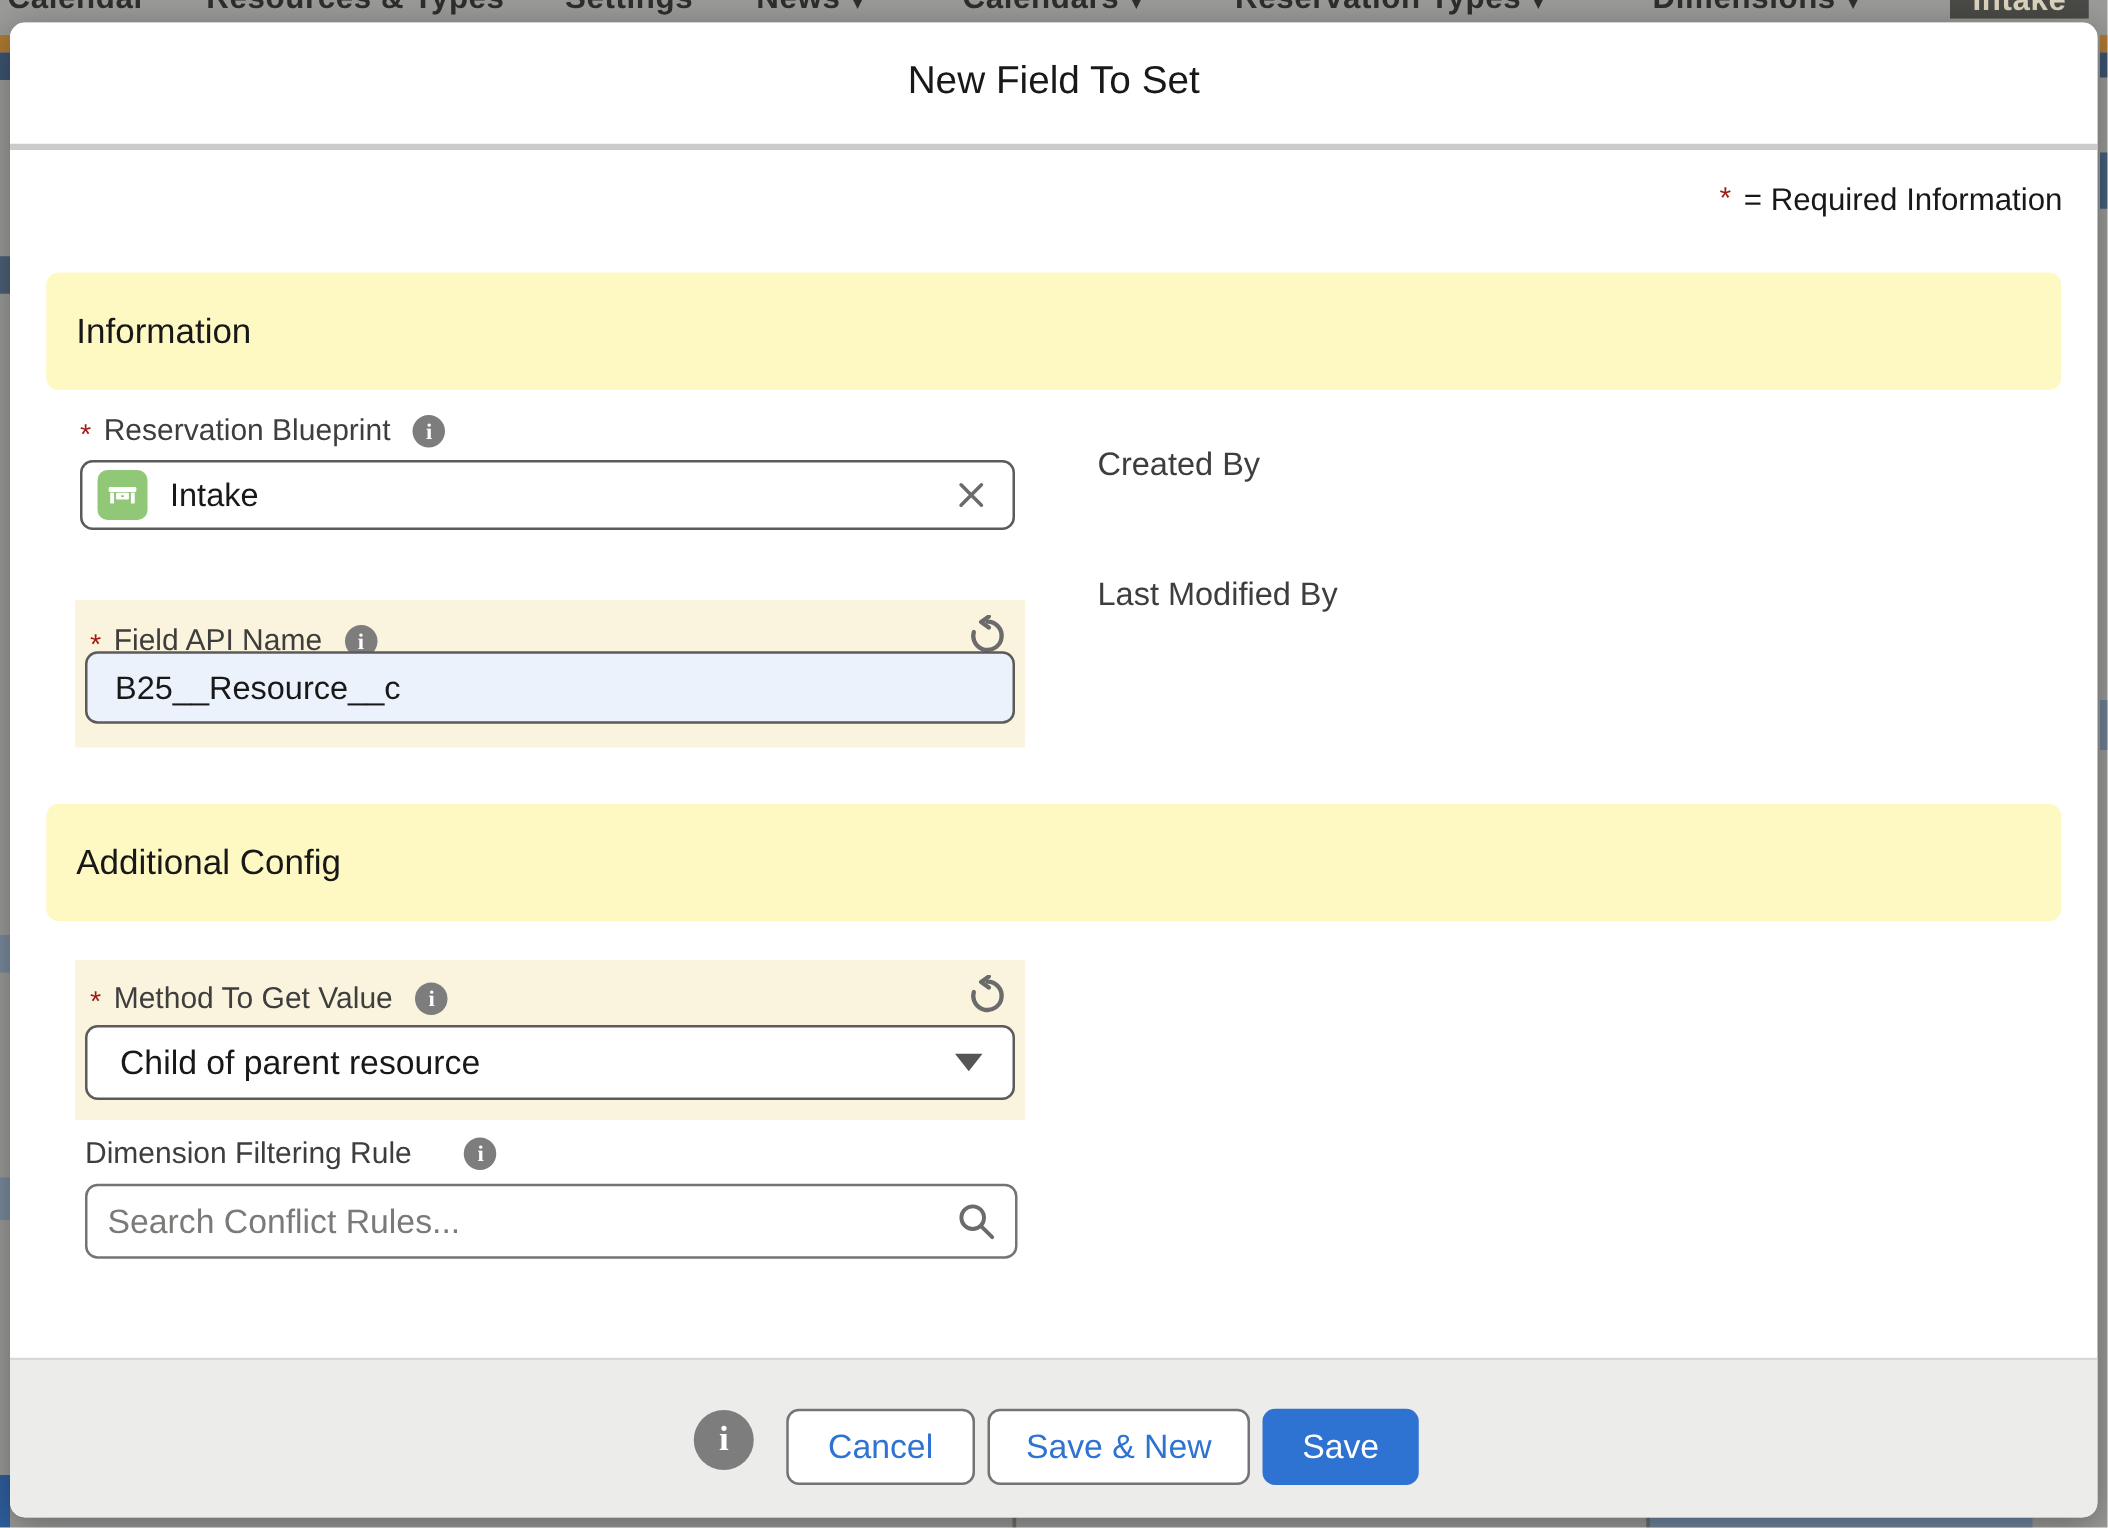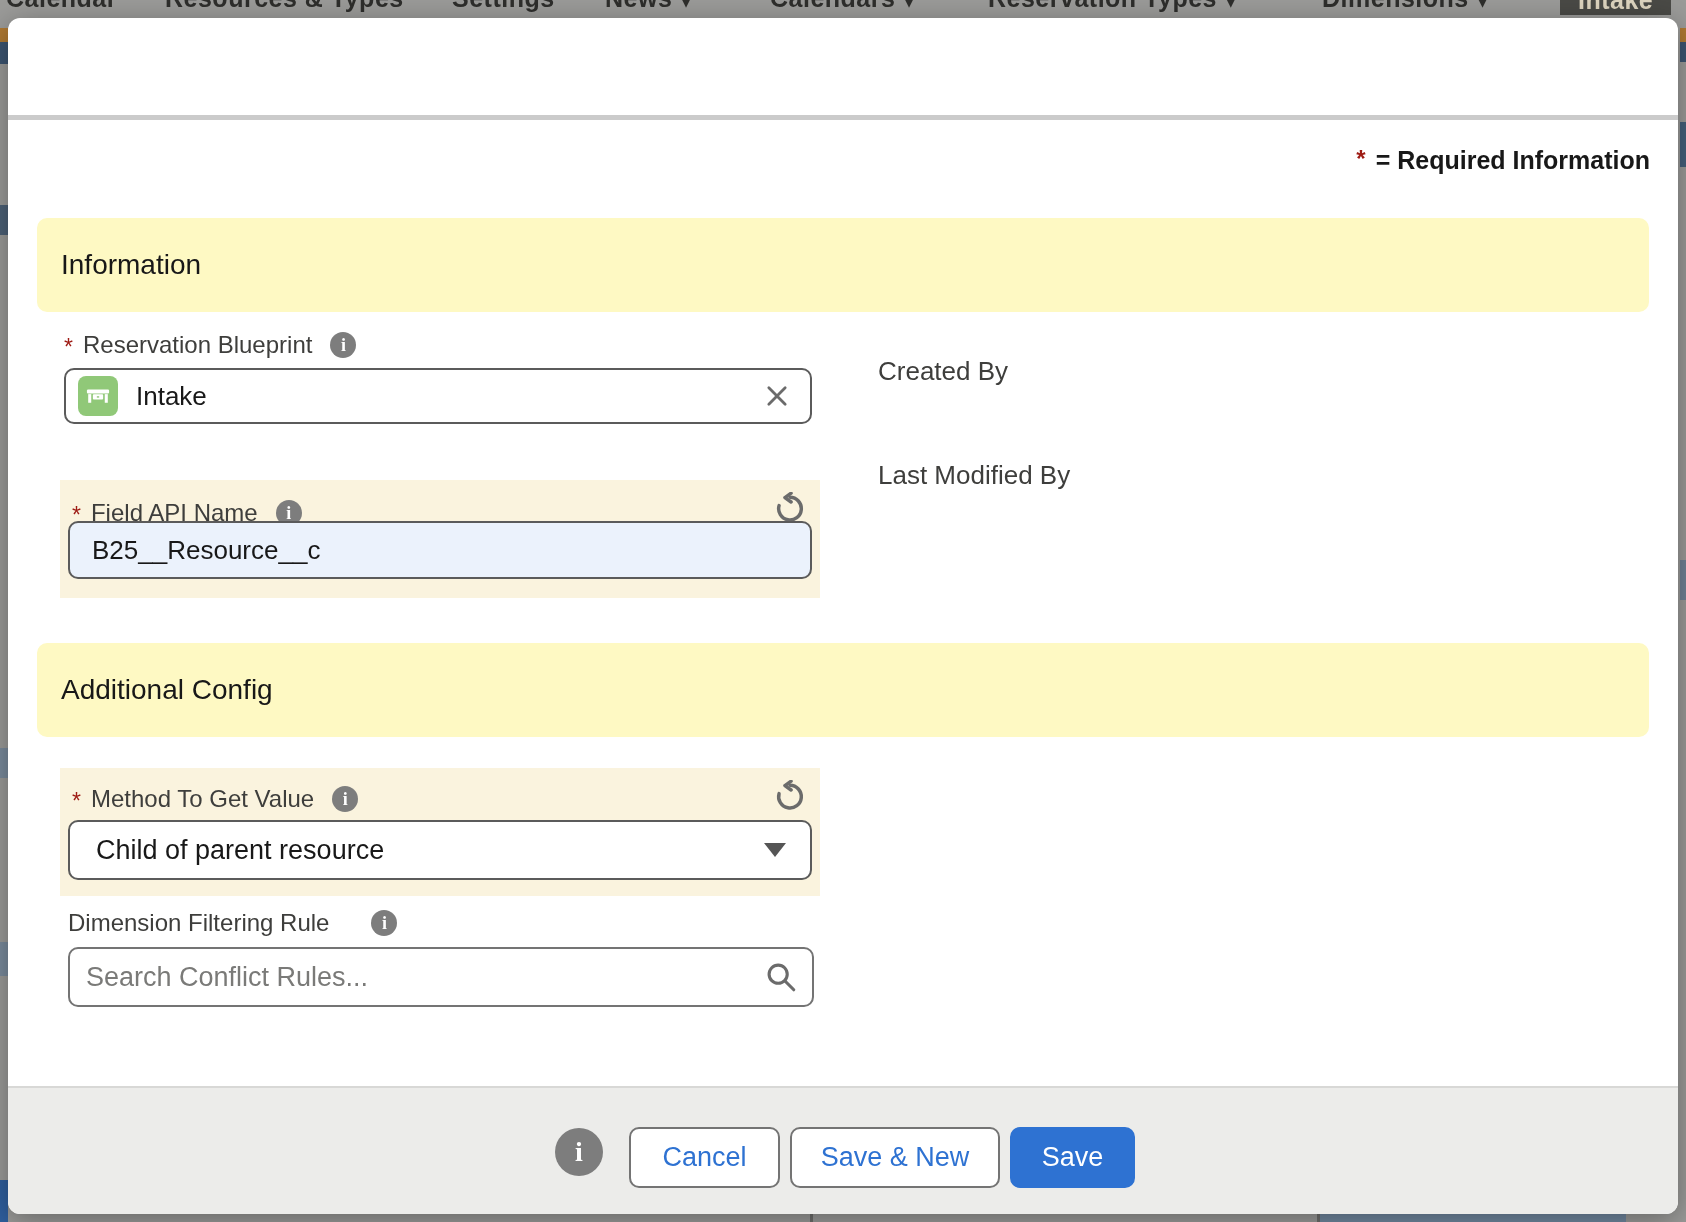--- a/index.html
+++ b/index.html
@@ -15,21 +15,21 @@
 
   
   .modal { position:absolute; left:8px; top:18px; width:1670px; height:1196px;
            background:#ffffff; border-radius:12px; overflow:hidden;
            box-shadow:0 6px 30px rgba(0,0,0,.35); }
   .modal-header { position:absolute; top:0; left:0; right:0; height:97px; background:#fff; }
   .modal-title { position:absolute; top:28px; left:0; right:0; text-align:center;
                  font-size:31px; color:#181818; }
   .header-divider { position:absolute; top:97px; left:0; right:0; height:5px; background:#cbcbcb; }
 
-  .required-note { position:absolute; top:128px; right:28px; font-size:25px; color:#181818;font-weight:bold; }
+  .required-note { position:absolute; top:128px; right:28px; font-size:25px; color:#181818; }
   .req-star { color:#9e1b14; font-size:24px; margin-right:10px; position:relative; top:-2px; }
 
   .section-bar { position:absolute; left:29px; right:29px; height:94px; background:#fef9c3;
                  border-radius:10px; }
   .section-bar span { display:block; padding-left:24px; line-height:94px; font-size:28px; color:#181818; }
   #section-information { top:200px; }
   #section-additional { top:625px; }
 
   .label-row { position:absolute; display:flex; align-items:center; gap:8px; height:30px; }
   .label-star { color:#9e1b14; font-size:23px; position:relative; top:2px; margin-right:2px; }
@@ -111,20 +111,23 @@
 <div class="backdrop-frag" style="right:0;top:28px;width:6px;height:14px;background:#b07a33"></div>
 <div class="backdrop-frag" style="right:0;top:42px;width:6px;height:20px;background:#3c5572"></div>
 <div class="backdrop-frag" style="right:0;top:122px;width:6px;height:45px;background:#45607c"></div>
 <div class="backdrop-frag" style="right:0;top:560px;width:6px;height:40px;background:#6f8296"></div>
 <div class="backdrop-frag" style="left:810px;top:1214px;width:3px;height:8px;background:#6e6e6c"></div>
 <div class="backdrop-frag" style="left:1317px;top:1214px;width:3px;height:8px;background:#6e6e6c"></div>
 <div class="backdrop-frag" style="left:1320px;top:1214px;width:306px;height:8px;background:#7188a0"></div>
 
 <div class="modal">
 
+  <div class="modal-header">
+    <div class="modal-title">New Field To Set</div>
+  </div>
   <div class="header-divider"></div>
 
   <div class="required-note">
     <span class="req-star">*</span><span>= Required Information</span>
   </div>
 
   <div class="section-bar" id="section-information">
     <span>Information</span>
   </div>
 

